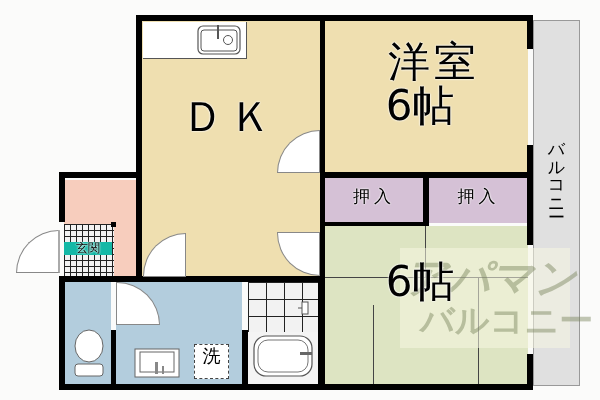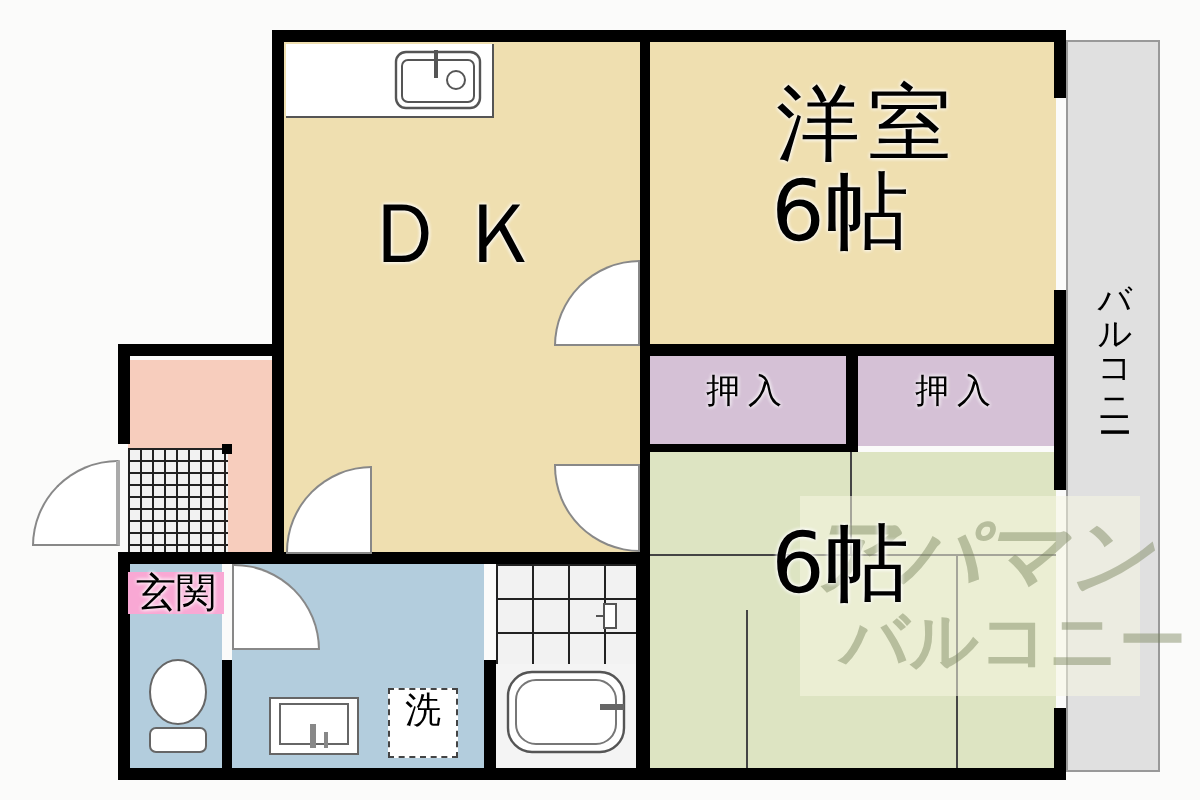--- a/index.html
+++ b/index.html
@@ -123,13 +123,13 @@
 <div class="room-label" style="left:325px;top:188px;width:98px;font-size:17px;letter-spacing:4px;">押入</div>
 <div class="room-label" style="left:429px;top:188px;width:99px;font-size:17px;letter-spacing:4px;">押入</div>
 
 <div class="watermark" style="left:400px;top:248px;width:170px;height:100px;background:rgba(245,245,225,0.55);"></div>
 <div class="watermark" style="left:405px;top:250px;font-size:42px;font-style:italic;">アパマン</div>
 <div class="watermark" style="left:420px;top:298px;font-size:34px;">バルコニー</div>
 
 <div class="room-label" style="left:360px;top:260px;width:120px;font-size:42px;">
   <div>6帖</div>
 </div>
-<div class="room-label" style="left:64px;top:242px;width:48px;font-size:20px;background:#f9a8d4;margin-top:44px;">玄関</div>
+<div class="room-label" style="left:64px;top:242px;width:48px;font-size:12px;background:#14b8a6;">玄関</div>
 
 </body></html>

